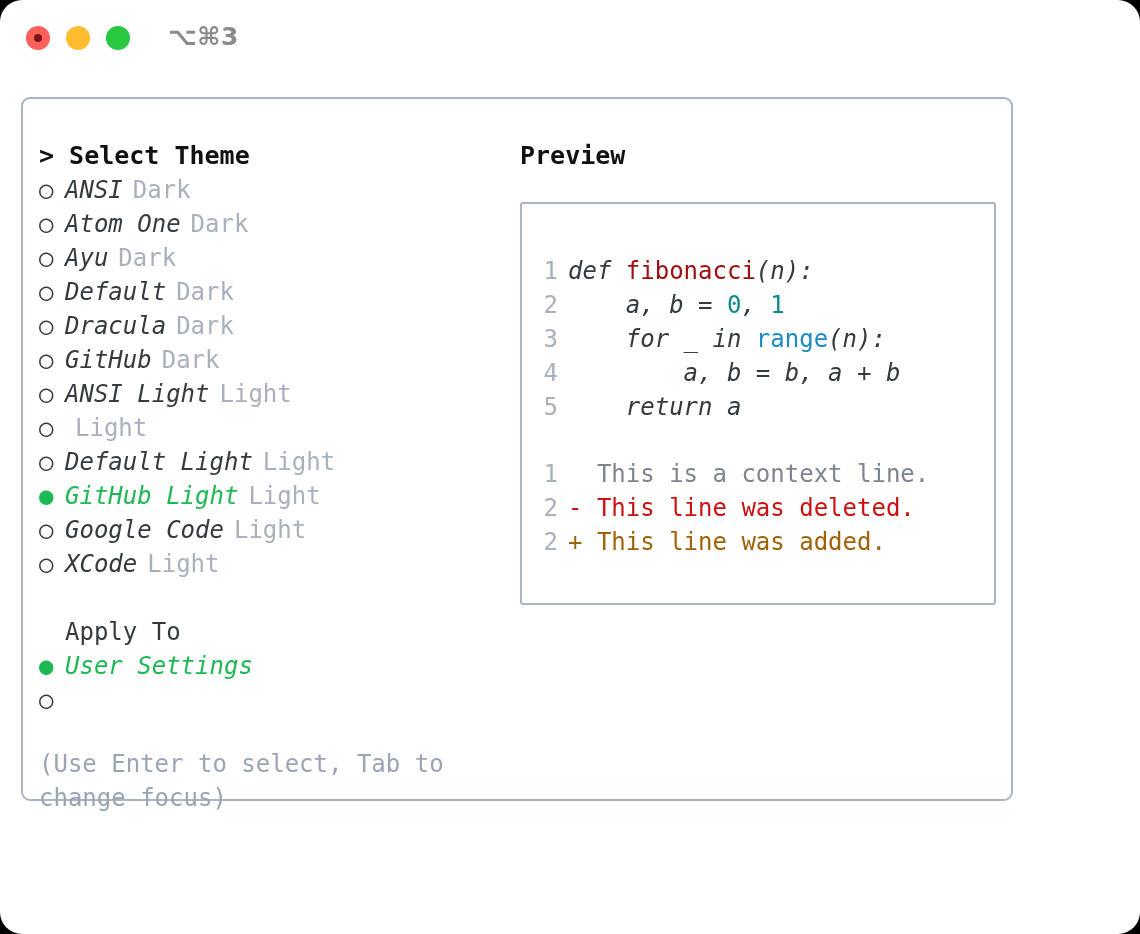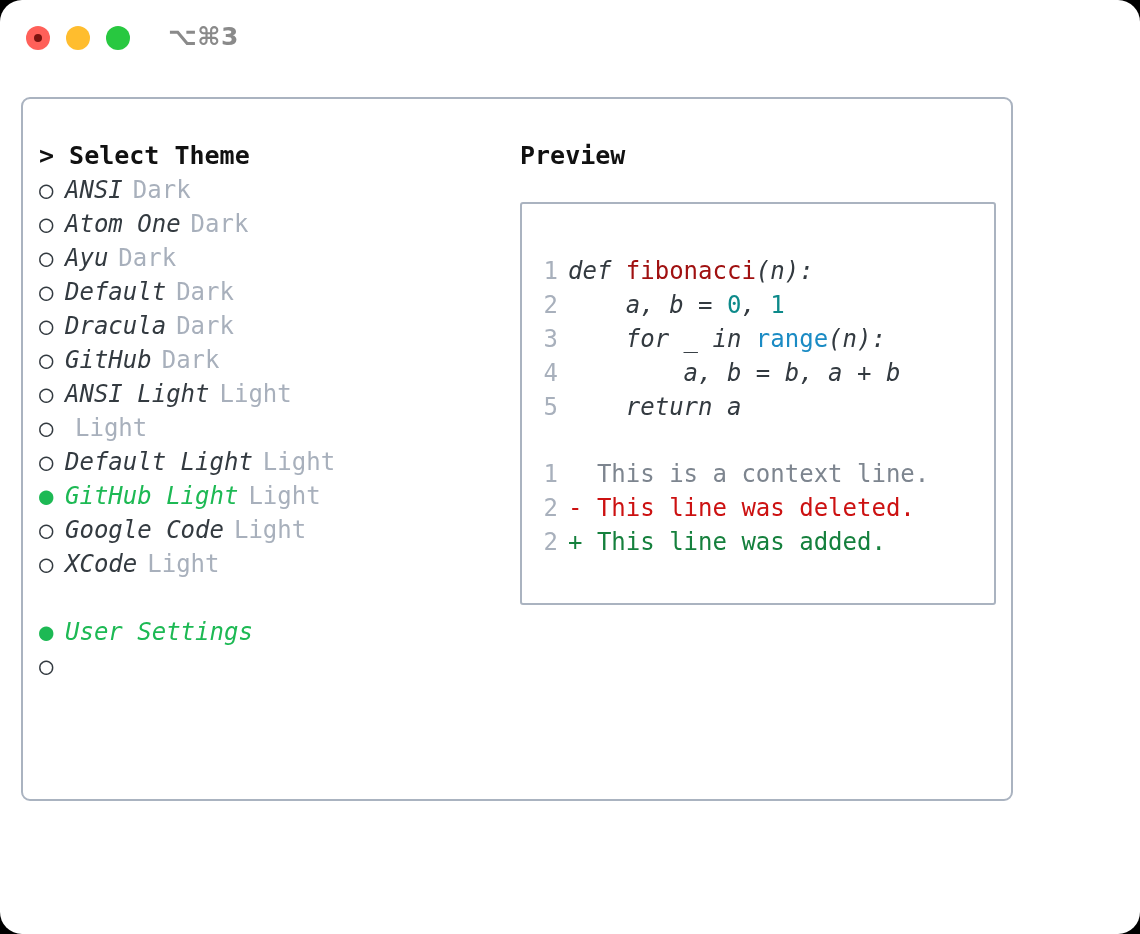--- a/index.html
+++ b/index.html
@@ -181,21 +181,21 @@
     position: absolute;
     left: 18px;
     top: 253px;
     font-size: 24px;
     line-height: 34px;
     white-space: pre;
   }
 
   .diff-ctx { color: #7d858f; }
   .diff-del { color: #cc1111; }
-  .diff-add { color: #15803d; text-align: center; }
+  .diff-add { color: #a16207; text-align: center; }
 </style>
 </head>
 <body>
 
 <div id="window">
 
   <div id="titlebar">
     <div class="traffic-light tl-close"></div>
     <div class="traffic-light tl-min"></div>
     <div class="traffic-light tl-max"></div>
@@ -216,25 +216,30 @@
           <div class="opt-row"><span class="marker">○</span><span class="opt-label">ANSI Light</span><span class="opt-tag">Light</span></div>
           <div class="opt-row"><span class="marker">○</span><span class="opt-tag">Light</span></div>
           <div class="opt-row"><span class="marker">○</span><span class="opt-label">Default Light</span><span class="opt-tag">Light</span></div>
           <div class="opt-row selected"><span class="marker sel">●</span><span class="opt-label">GitHub Light</span><span class="opt-tag">Light</span></div>
           <div class="opt-row"><span class="marker">○</span><span class="opt-label">Google Code</span><span class="opt-tag">Light</span></div>
           <div class="opt-row"><span class="marker">○</span><span class="opt-label">XCode</span><span class="opt-tag">Light</span></div>
         </div>
 
       <div class="spacer-row"></div>
 
+      <div class="section-head">
+        <span class="marker"></span>
+        <span>Apply To</span>
+      </div>
       <div id="apply-list">
           <div class="opt-row selected"><span class="marker sel">●</span><span class="opt-label">User Settings</span></div>
           <div class="opt-row"><span class="marker">○</span></div>
         </div>
 
+      <div id="hint">(Use Enter to select, Tab to change focus)</div>
     </div>
 
     <div id="right-pane">
       <div class="pane-title">Preview</div>
 
       <div id="preview-box">
         <div id="code-area"><div class="code-line"><span class="lineno">1</span><span><span class="tok-plain">def </span><span class="tok-fn">fibonacci</span><span class="tok-plain">(n):</span></span></div><div class="code-line"><span class="lineno">2</span><span><span class="tok-plain">    a, b = </span><span class="tok-num">0</span><span class="tok-plain">, </span><span class="tok-num">1</span></span></div><div class="code-line"><span class="lineno">3</span><span><span class="tok-plain">    for _ in </span><span class="tok-call">range</span><span class="tok-plain">(n):</span></span></div><div class="code-line"><span class="lineno">4</span><span><span class="tok-plain">        a, b = b, a + b</span></span></div><div class="code-line"><span class="lineno">5</span><span><span class="tok-plain">    return a</span></span></div></div>
         <div id="diff-area"><div class="code-line"><span class="lineno">1</span><span class="diff-ctx">  This is a context line.</span></div><div class="code-line"><span class="lineno">2</span><span class="diff-del">- This line was deleted.</span></div><div class="code-line"><span class="lineno">2</span><span class="diff-add">+ This line was added.</span></div></div>
       </div>
     </div>

